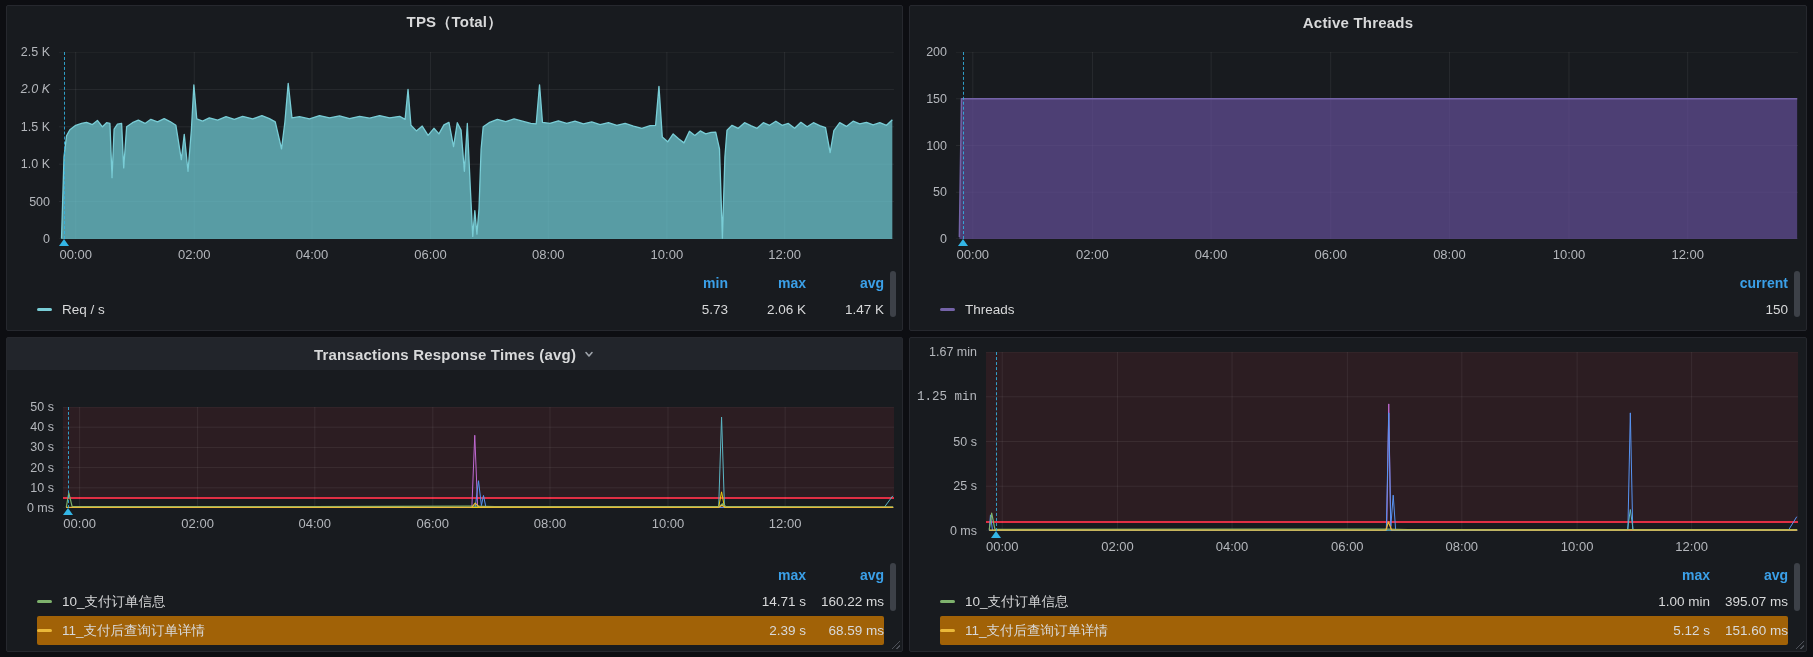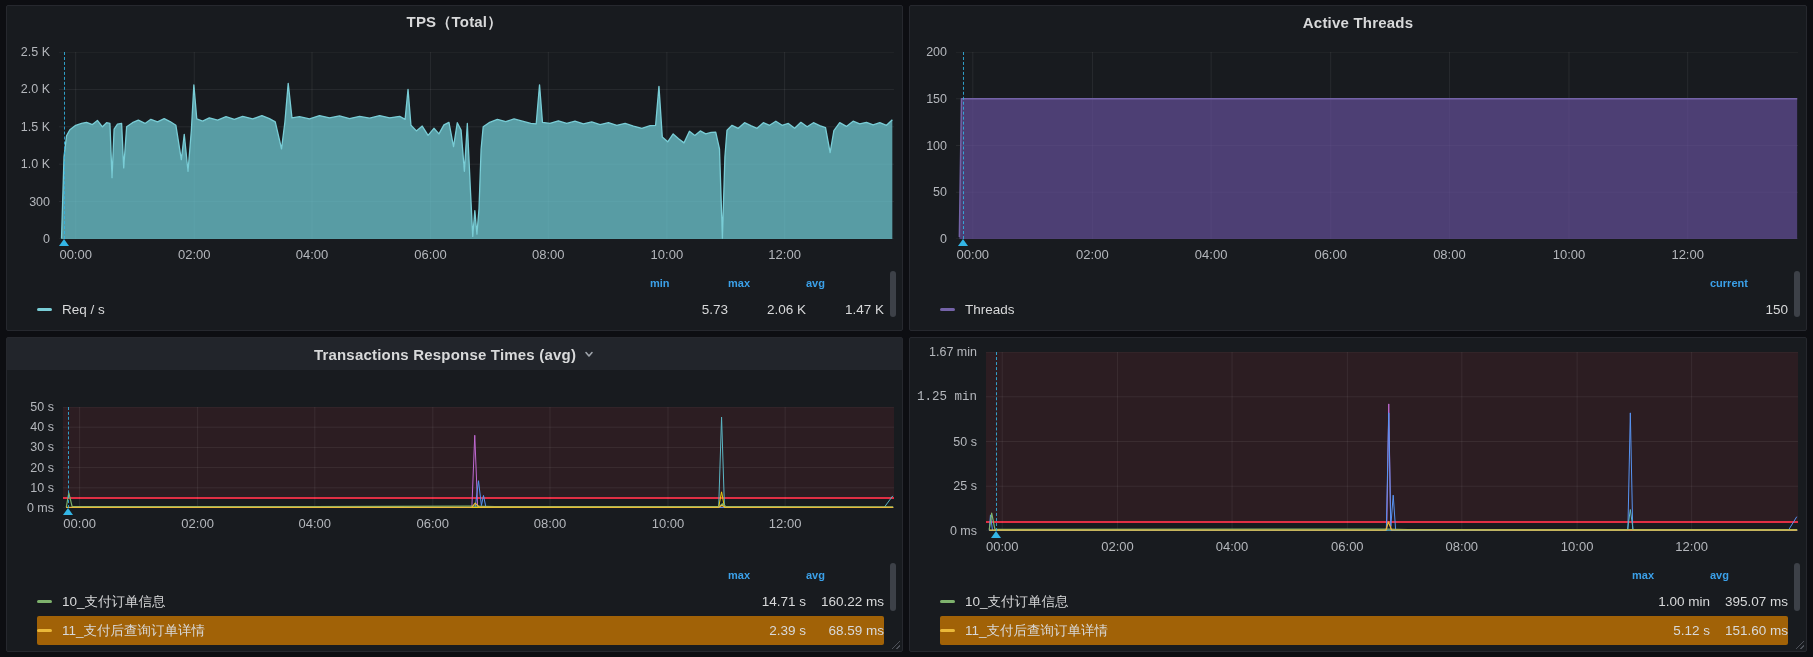--- a/index.html
+++ b/index.html
@@ -16,21 +16,21 @@
   .y-col span{position:absolute;right:9px;transform:translateY(-50%);white-space:nowrap;}
   .plot{grid-row:1;grid-column:2;position:relative;min-width:0;}
   .plot svg{position:absolute;left:0;top:0;width:100%;height:100%;display:block;}
   .x-row{grid-row:2;grid-column:2;position:relative;color:#b4b7bc;font-size:13px;}
   .x-row span{position:absolute;top:8px;transform:translateX(-50%);white-space:nowrap;}
   .annot{position:absolute;top:0;bottom:0;border-left:1px dashed #33b5e5;opacity:.85;z-index:2;}
   .annot-tri{position:absolute;bottom:-7px;width:0;height:0;z-index:3;transform:translateX(-50%);
     border-left:5px solid transparent;border-right:5px solid transparent;border-bottom:7px solid #33b5e5;}
   .legend{flex:0 0 auto;position:relative;padding:2px 18px 6px 30px;}
   .lg-hdr{display:flex;justify-content:flex-end;align-items:center;height:24px;}
-  .lg-hdr .stat{width:78px;color:#3ba0e8;font-weight:700;font-size:11px;cursor:pointer;}
+  .lg-hdr .stat{width:78px;text-align:right;color:#3ba0e8;font-weight:700;font-size:14px;cursor:pointer;}
   .lg-row{display:flex;align-items:center;height:29px;font-size:13.5px;color:#d8d9da;border-radius:2px;}
   .lg-row.hl{background:#a16207;}
   .dash{width:15px;height:3px;border-radius:2px;margin-right:10px;flex:0 0 auto;}
   .sname{cursor:pointer;white-space:nowrap;}
   .spacer{flex:1;}
   .val{width:78px;text-align:right;white-space:nowrap;}
   .sbar{position:absolute;right:6px;width:6px;border-radius:3px;background:#3d4148;z-index:4;cursor:pointer;}
   .rsz{position:absolute;right:2px;bottom:2px;width:9px;height:9px;cursor:nwse-resize;opacity:.8;
     background:repeating-linear-gradient(-45deg,transparent,transparent 2px,#5a5e66 2px,#5a5e66 3px);
     -webkit-clip-path:polygon(100% 0,100% 100%,0 100%);clip-path:polygon(100% 0,100% 100%,0 100%);}
@@ -39,24 +39,24 @@
 <body>
 
 <div id="dashboard">
     <div class="panel" style="left: 6px; top: 5px; width: 897px; height: 326px;">
       <div class="panel-header">
         <span>TPS（Total）</span>
       </div>
       <div class="chart-zone" style="grid-template-columns: 52px 1fr;">
         <div class="y-col">
           <span style="top: 0%;">2.5 K</span>
-          <span style="top: 20%;">2.0 K</span>
+          <span style="top: 20%; font-style: italic;">2.0 K</span>
           <span style="top: 40%;">1.5 K</span>
           <span style="top: 60%;">1.0 K</span>
-          <span style="top: 80%;">300</span>
+          <span style="top: 80%;">500</span>
           <span style="top: 100%;">0</span>
         </div>
         <div class="plot">
           <svg viewBox="0 0 1000 400" preserveAspectRatio="none">
             <line x1="0" y1="0" x2="1000" y2="0" stroke="rgba(255,255,255,0.07)" stroke-width="1" vector-effect="non-scaling-stroke"></line>
             <line x1="0" y1="80" x2="1000" y2="80" stroke="rgba(255,255,255,0.07)" stroke-width="1" vector-effect="non-scaling-stroke"></line>
             <line x1="0" y1="160" x2="1000" y2="160" stroke="rgba(255,255,255,0.07)" stroke-width="1" vector-effect="non-scaling-stroke"></line>
             <line x1="0" y1="240" x2="1000" y2="240" stroke="rgba(255,255,255,0.07)" stroke-width="1" vector-effect="non-scaling-stroke"></line>
             <line x1="0" y1="320" x2="1000" y2="320" stroke="rgba(255,255,255,0.07)" stroke-width="1" vector-effect="non-scaling-stroke"></line>
             <line x1="0" y1="400" x2="1000" y2="400" stroke="rgba(255,255,255,0.07)" stroke-width="1" vector-effect="non-scaling-stroke"></line>

